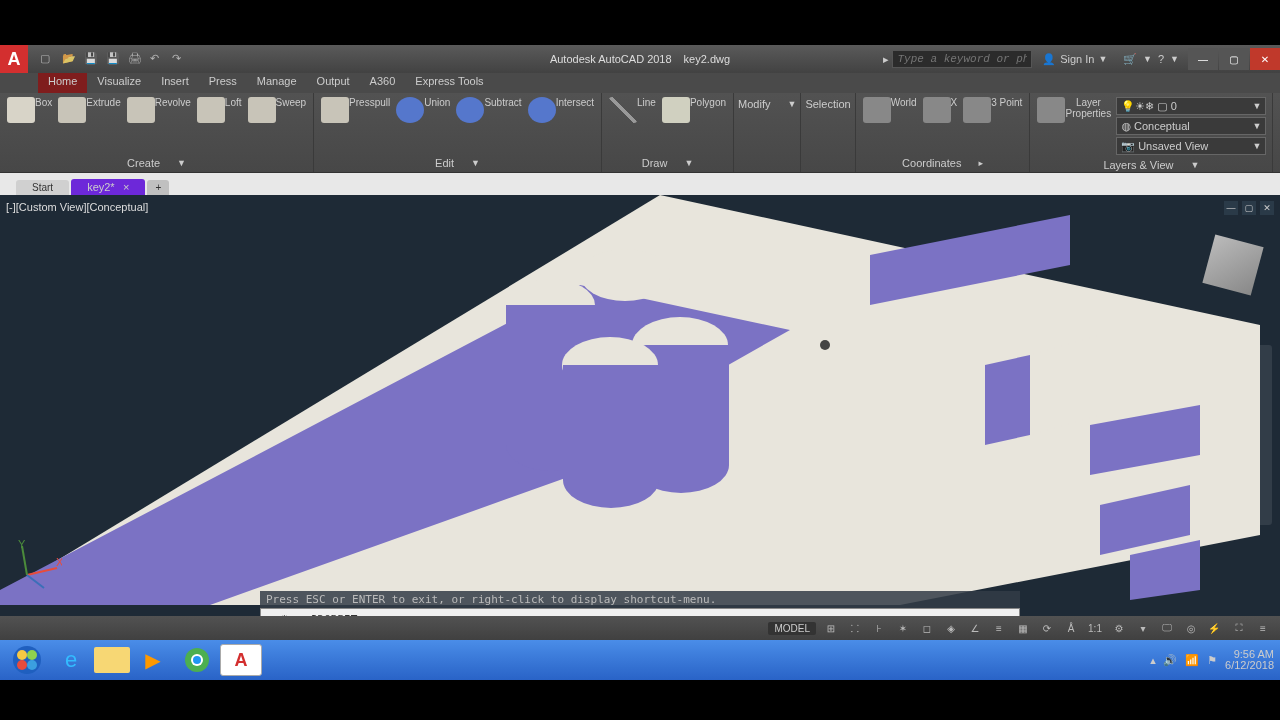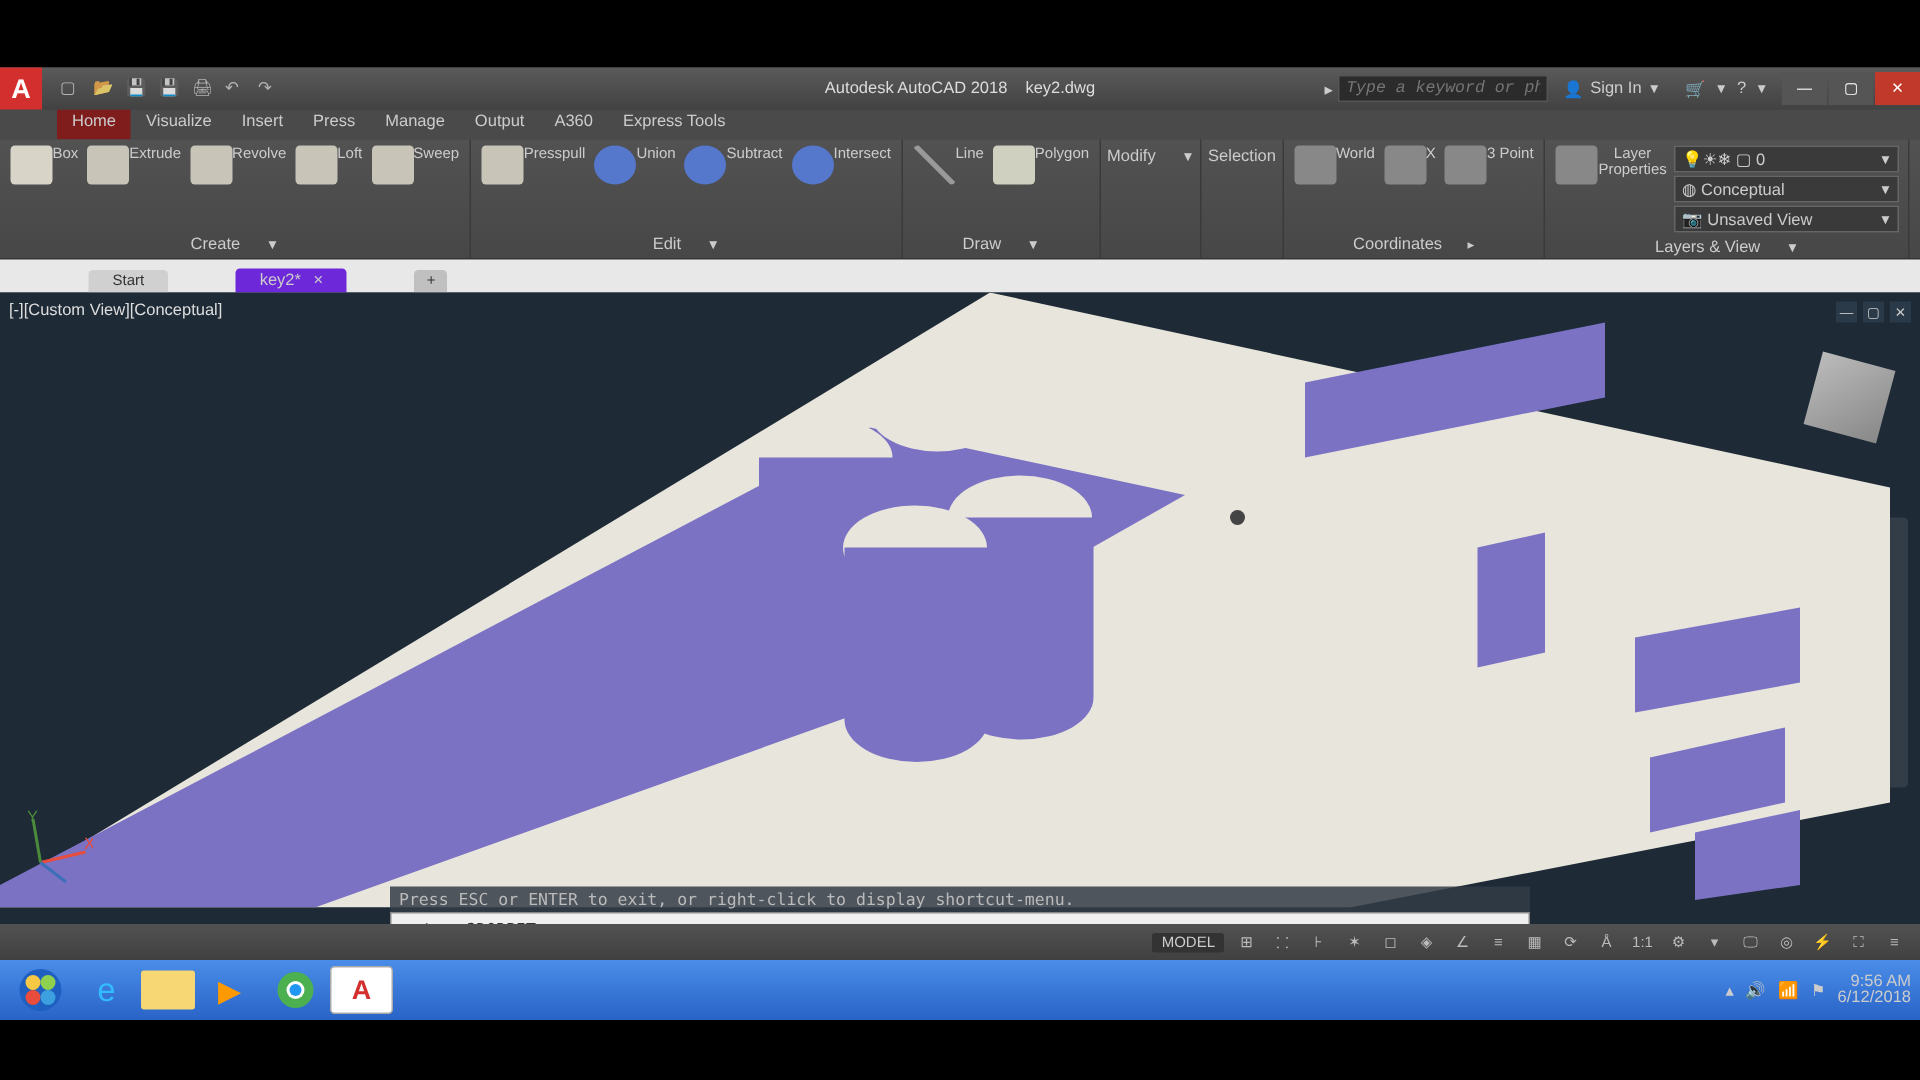--- a/index.html
+++ b/index.html
@@ -24,21 +24,21 @@
 .rgroup{display:flex;flex-direction:column;border-right:1px solid #3a3a3a;padding:2px 4px 0 4px;}
 .rrow{display:flex;flex:1;}
 .rlabel{height:18px;text-align:center;font-size:10px;color:#ccc;display:flex;align-items:center;justify-content:center;gap:17px;}
 .rbtn{display:flex;flex-direction:row;justify-content:flex-start;padding:2px 3px;min-width:34px;cursor:pointer;}
 .rbtn.active{background:#6fa8c7;}
 .ricon{width:28px;height:26px;background:#888;border-radius:3px;margin-bottom:2px;}
 .rbtn-label{font-size:10px;text-align:center;line-height:11px;max-width:46px;}
 .propcol{display:flex;flex-direction:column;gap:2px;padding:2px;justify-content:center;}
 .propsel{background:#3a3a3a;border:1px solid #666;height:18px;width:150px;display:flex;align-items:center;padding:0 4px;font-size:10px;justify-content:space-between;}
 .filetabs{height:22px;background:#e8e8e8;display:flex;align-items:flex-end;padding-left:16px;}
-.filetab{background:#d0d0d0;color:#333;padding:2px 16px;margin-right:2px;border-radius:3px 3px 0 0;font-size:10px;margin-left:43px;}
+.filetab{background:#d0d0d0;color:#333;padding:2px 16px;margin-right:2px;border-radius:3px 3px 0 0;font-size:10px;}
 .filetab.active{background:#6d28d9;}
 .filetab.add{background:#c0c0c0;padding:2px 8px;}
 .viewport{flex:1;background:#1e2a36;position:relative;overflow:hidden;}
 .vp-label{position:absolute;top:6px;left:6px;color:#ddd;font-size:11px;}
 .vp-ctrls{position:absolute;top:6px;right:6px;display:flex;gap:4px;}
 .vp-ctrls span{width:14px;height:14px;background:#2a3a48;color:#ccc;display:flex;align-items:center;justify-content:center;font-size:9px;}
 .wcs-label{position:absolute;top:125px;right:48px;color:#888;font-size:10px;}
 .navbar{position:absolute;right:8px;top:150px;width:22px;height:180px;background:rgba(80,90,100,.4);border-radius:3px;}
 .viewcube{position:absolute;right:22px;top:45px;width:50px;height:50px;background:linear-gradient(135deg,#bbb,#888);transform:rotate(15deg);}
 .ucs{position:absolute;bottom:50px;left:12px;width:50px;height:50px;}

